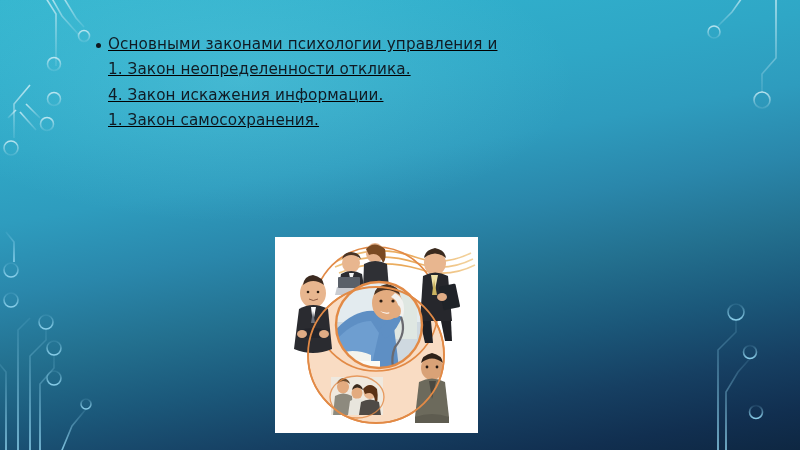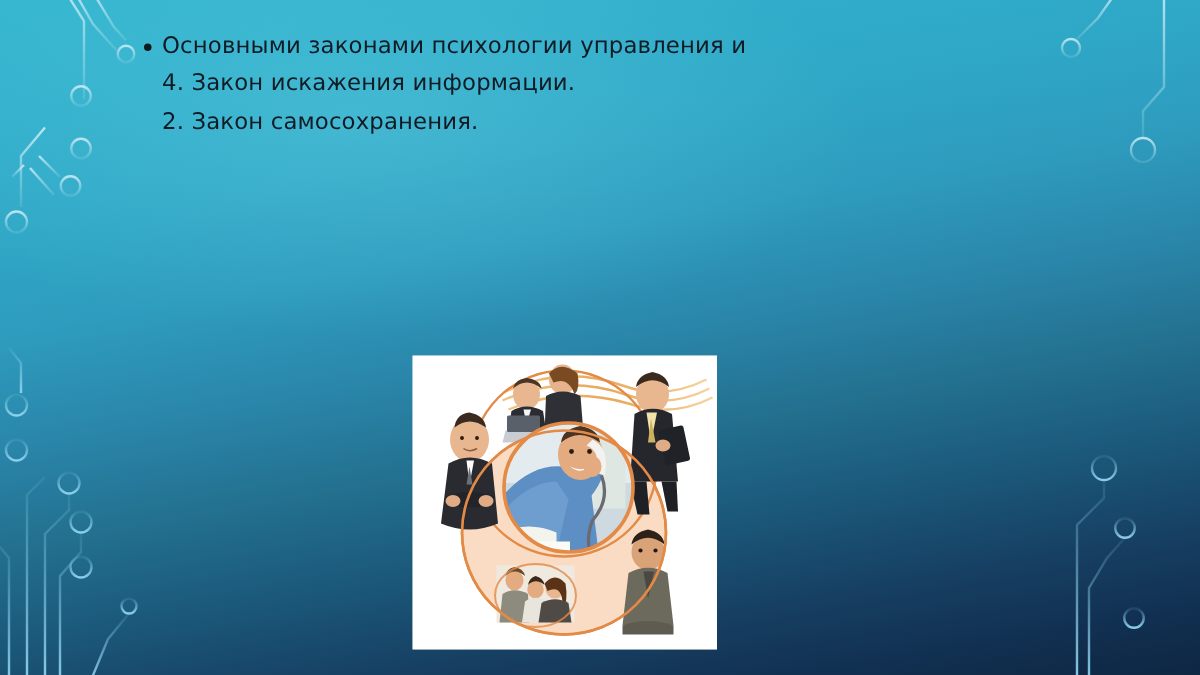--- a/index.html
+++ b/index.html
@@ -40,22 +40,23 @@
     height: 450px;
     pointer-events: none;
   }
   #circuit-left { left: 0; width: 130px; }
   #circuit-right { right: 0; width: 130px; }
 
   
   #text-block {
     position: absolute;
     left: 96px;
-    top: 18px;
+    top: 32px;
     width: 600px;
+    text-decoration: underline;
   }
   .bullet-row {
     display: flex;
     align-items: flex-start;
   }
   .bullet-dot {
     width: 5px;
     height: 5px;
     border-radius: 50%;
     background: #10181f;
@@ -168,22 +169,23 @@
   </svg>
 
   <div id="text-block">
 
     <div class="bullet-row">
       <span class="bullet-dot"></span>
       <span class="line lead-line">Основными законами психологии управления и</span>
     </div>
 
     <div id="sub-lines">
+      <div class="line">1. Закон неопределенности отклика.</div>
       <div class="line">4. Закон искажения информации.</div>
-      <div class="line">2. Закон самосохранения.</div>
+      <div class="line">1. Закон самосохранения.</div>
     </div>
 
   </div>
 
   <div id="picture-frame">
     <svg id="collage" viewBox="0 0 203 196">
       <defs>
         <clipPath id="bigCircle">
             <circle cx="101" cy="118" r="68"></circle>
           </clipPath>

